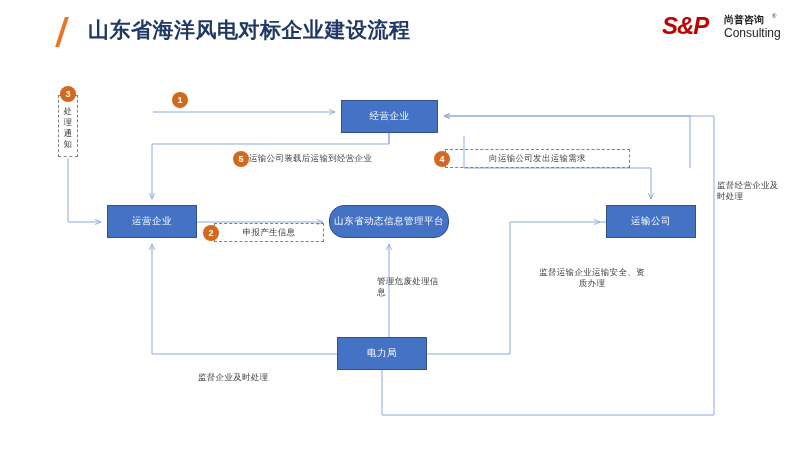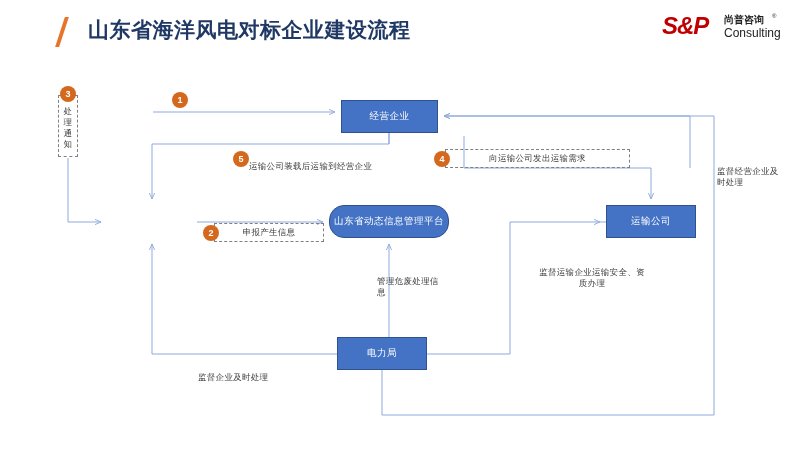--- a/index.html
+++ b/index.html
@@ -157,22 +157,22 @@
   }
 
   
   .wire-label {
     position: absolute;
     font-size: 8.5px;
     color: #3B3B3B;
     line-height: 11px;
     letter-spacing: 0.3px;
   }
-  #label-5      { left: 249px; top: 95px; white-space: nowrap; margin-top: 8px; }
-  #label-right  { left: 717px; top: 108px; width: 62px; }
+  #label-5      { left: 249px; top: 95px; white-space: nowrap; }
+  #label-right  { left: 717px; top: 122px; width: 62px; }
   #label-mid    { left: 377px; top: 218px; width: 64px; }
   #label-rb     { left: 537px; top: 209px; width: 110px; text-align: center; }
   #label-bottom { left: 198px; top: 306px; white-space: nowrap; margin-top: 8px; }
 </style>
 </head>
 <body>
 
 <div id="header">
   <div id="title-slash"></div>
   <div id="page-title">山东省海洋风电对标企业建设流程</div>
@@ -219,20 +219,23 @@
 
       <path d="M389,75 L389,86"></path>
 
       <path d="M606,164 L600,164"></path>
     </g>
   </svg>
 
   <div class="node" id="node-jingying">
     <span>经营企业</span>
   </div>
+  <div class="node" id="node-yunying">
+    <span>运营企业</span>
+  </div>
   <div class="node rounded" id="node-platform">
     <span>山东省动态信息管理平台</span>
   </div>
   <div class="node" id="node-yunshu">
     <span>运输公司</span>
   </div>
   <div class="node" id="node-dianli">
     <span>电力局</span>
   </div>
 

